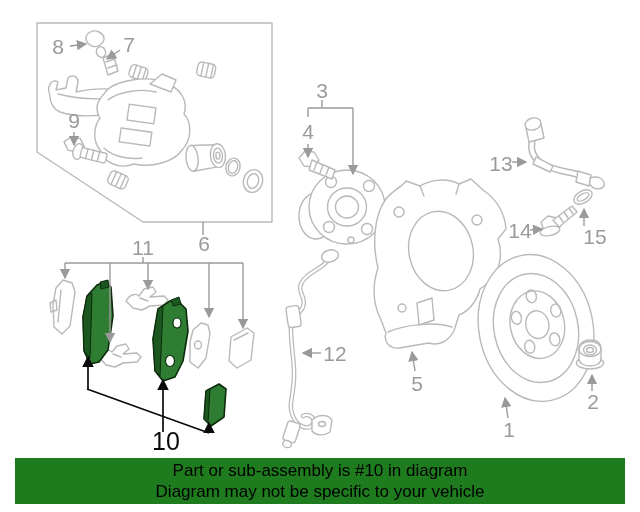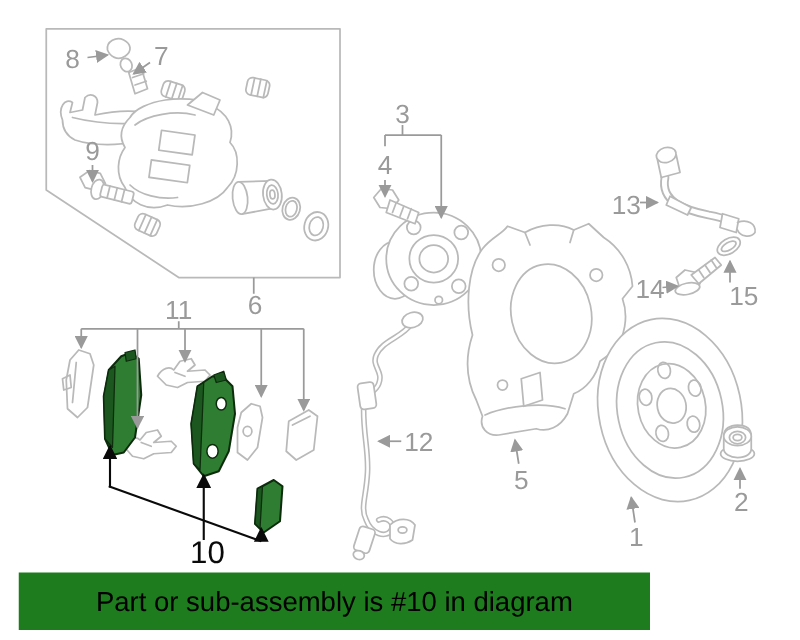--- a/index.html
+++ b/index.html
@@ -20,23 +20,23 @@
   .calb{fill:none;stroke:var(--callout-black);stroke-width:1.7;}
   .lbl{fill:var(--label-gray);font-size:21px;font-family:"Liberation Sans",sans-serif;}
   .lbl10{fill:var(--callout-black);font-size:25px;font-family:"Liberation Sans",sans-serif;}
   .pad{fill:var(--pad-green);stroke:#0c2c0c;stroke-width:1.6;stroke-linejoin:round;}
   .padDark{fill:var(--pad-green-dark);stroke:#0c2c0c;stroke-width:1;stroke-linejoin:round;}
   .hole{fill:#ffffff;stroke:#0c2c0c;stroke-width:1.2;}
   .tube{fill:none;stroke:var(--line-gray);stroke-width:4.6;stroke-linecap:round;}
   .tubeIn{fill:none;stroke:#ffffff;stroke-width:2.1;stroke-linecap:round;}
   .hoseOut{fill:none;stroke:var(--line-gray);stroke-width:7;stroke-linecap:round;}
   .hoseIn{fill:none;stroke:#ffffff;stroke-width:4;stroke-linecap:round;}
-  .banner{position:absolute;left:15px;top:458px;width:505px;height:46px;
+  .banner{position:absolute;left:15px;top:458px;width:610px;height:46px;
           background:var(--banner-green);color:#000;display:flex;flex-direction:column;
-          justify-content:center;align-items:center;font-size:22px;line-height:21px;}
+          justify-content:center;align-items:center;font-size:17px;line-height:21px;}
 </style>
 </head>
 <body>
 
 <div class="stage">
   <svg width="640" height="456" viewBox="0 0 640 456">
     <defs>
       <marker id="ag" viewBox="0 0 8 8" refX="7" refY="4" markerWidth="7.5" markerHeight="7.5" orient="auto">
         <path d="M0,0 L8,4 L0,8 Z" fill="#9a9a9a"></path>
       </marker>
@@ -270,14 +270,15 @@
       <text class="lbl" x="143" y="255">11</text>
       <text class="lbl" x="335" y="361">12</text>
       <text class="lbl" x="501" y="171">13</text>
       <text class="lbl" x="520" y="238">14</text>
       <text class="lbl" x="595" y="244">15</text>
     </g>
   </svg>
 
   <div class="banner">
     <div>Part or sub-assembly is #10 in diagram</div>
+    <div>Diagram may not be specific to your vehicle</div>
   </div>
 </div>
 
 </body></html>

